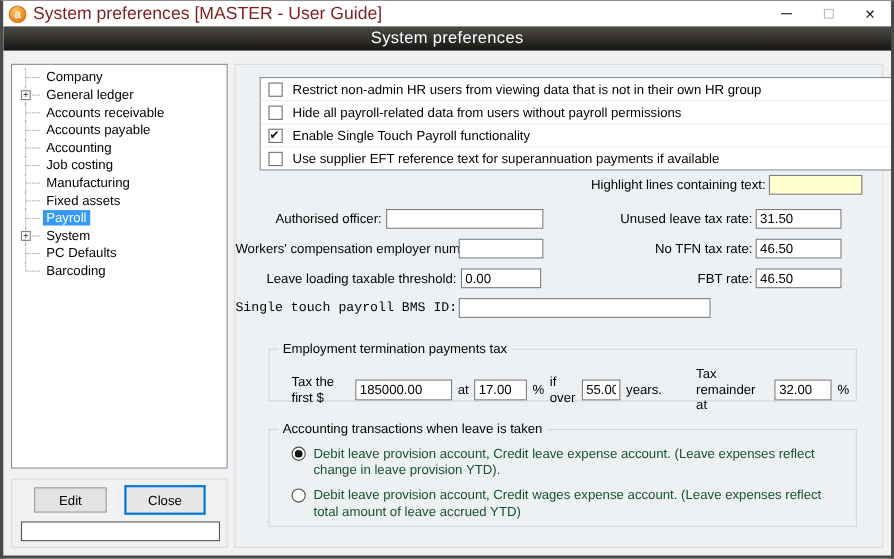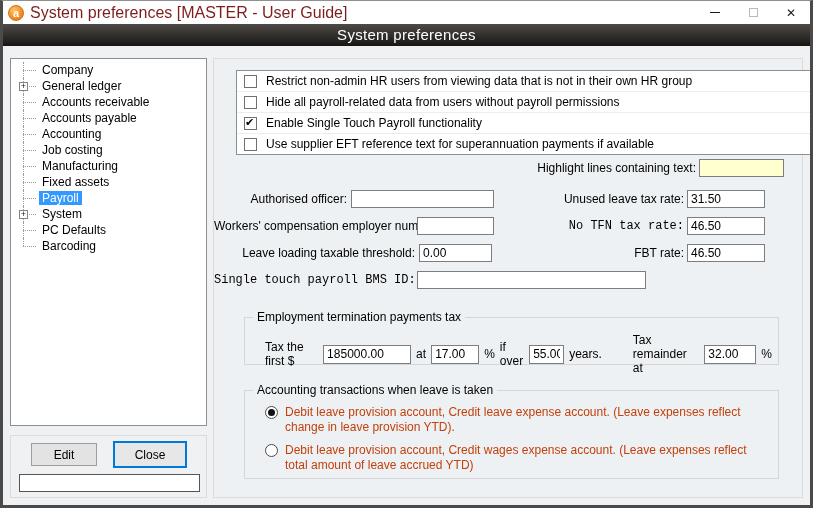--- a/index.html
+++ b/index.html
@@ -68,21 +68,21 @@
   
   .groupbox { position:absolute; border:1px solid #d4d6d8; }
   .group-title { position:absolute; top:-8px; left:8px; background:#eef1f3; padding:0 4px; font-size:12px; color:#000; white-space:nowrap; }
   .etp-row { position:absolute; left:20px; top:15px; right:6px; display:flex; align-items:center; gap:5px; font-size:12px; }
   .etp-row .inline-input { height:19px; border:1px solid #7a7e83; background:#fff; font-size:12px; font-family:"Liberation Sans",sans-serif; padding:0 3px; }
   .w-etp1 { width:88px; } .w-etp2 { width:48px; } .w-etp3 { width:35px; } .w-etp4 { width:52px; }
   .gap-left { margin-left:26px; }
   .radio-opt { position:absolute; left:20px; width:500px; display:flex; }
   .radio { flex:0 0 13px; width:13px; height:13px; border-radius:50%; border:1px solid #4a4a4a; background:#fff; margin-right:7px; margin-top:1px; position:relative; }
   .radio.selected::after { content:""; position:absolute; left:2px; top:2px; width:7px; height:7px; border-radius:50%; background:#111; }
-  .radio-label { font-size:12px; line-height:15px; color:#c2410c; width:470px; }
+  .radio-label { font-size:12px; line-height:15px; color:#14532d; width:470px; }
 </style>
 </head>
 <body>
 
 <div class="window">
 
   <div class="titlebar">
     <div class="app-icon">a</div>
     <div class="title-text">System preferences [MASTER - User Guide]</div>
     <div class="win-controls">
@@ -204,21 +204,21 @@
 
       <div class="flabel" style="left:0; width:201px; top:185px;">Leave loading taxable threshold:</div>
       <input class="tinput" style="left: 205px; top: 185px; width: 73px;" value="0.00">
 
       <div class="flabel" style="left:0; width:199px; top:212px;font-family:Liberation Mono, monospace;">Single touch payroll BMS ID:</div>
       <input class="tinput" style="left: 203px; top: 212px; width: 229px;" value="">
 
       <div class="flabel" style="left:300px; width:170px; top:131px;">Unused leave tax rate:</div>
       <input class="tinput" style="left: 473px; top: 131px; width: 78px;" value="31.50">
 
-      <div class="flabel" style="left:300px; width:170px; top:158px;font-family:Liberation Mono, monospace;">No TFN tax rate:</div>
+      <div class="flabel" style="left:300px; width:170px; top:158px;">No TFN tax rate:</div>
       <input class="tinput" style="left: 473px; top: 158px; width: 78px;" value="46.50">
 
       <div class="flabel" style="left:300px; width:170px; top:185px;">FBT rate:</div>
       <input class="tinput" style="left: 473px; top: 185px; width: 78px;" value="46.50">
 
       <div class="groupbox" style="left:30px; top:258px; width:535px; height:48px;">
         <div class="group-title">Employment termination payments tax</div>
         <div class="etp-row">
           <span>Tax the first $</span>
           <input class="inline-input w-etp1" value="185000.00" style="">

